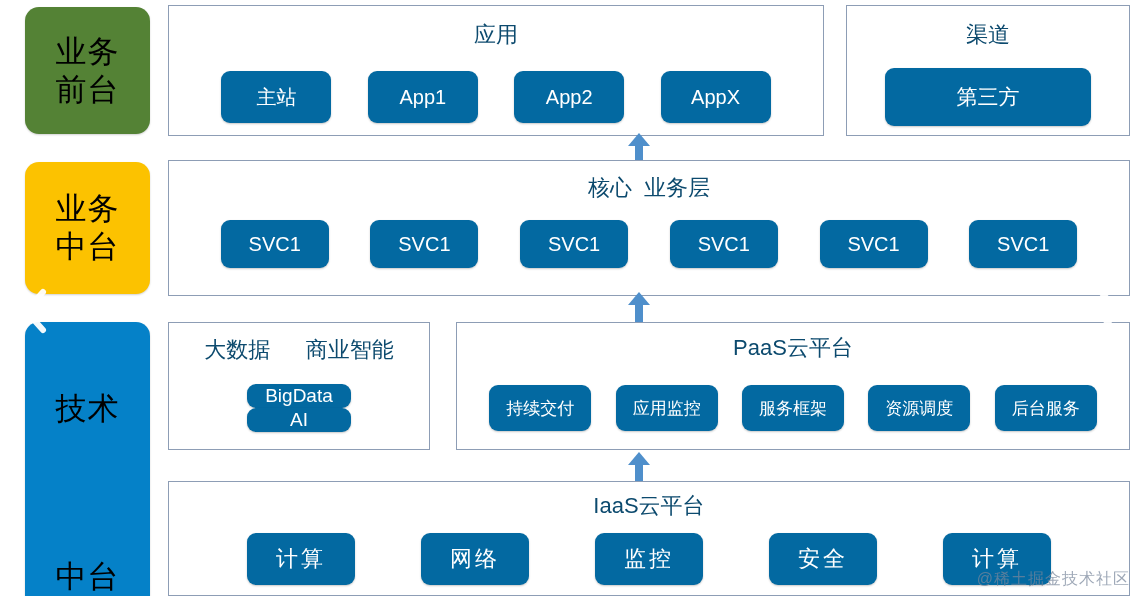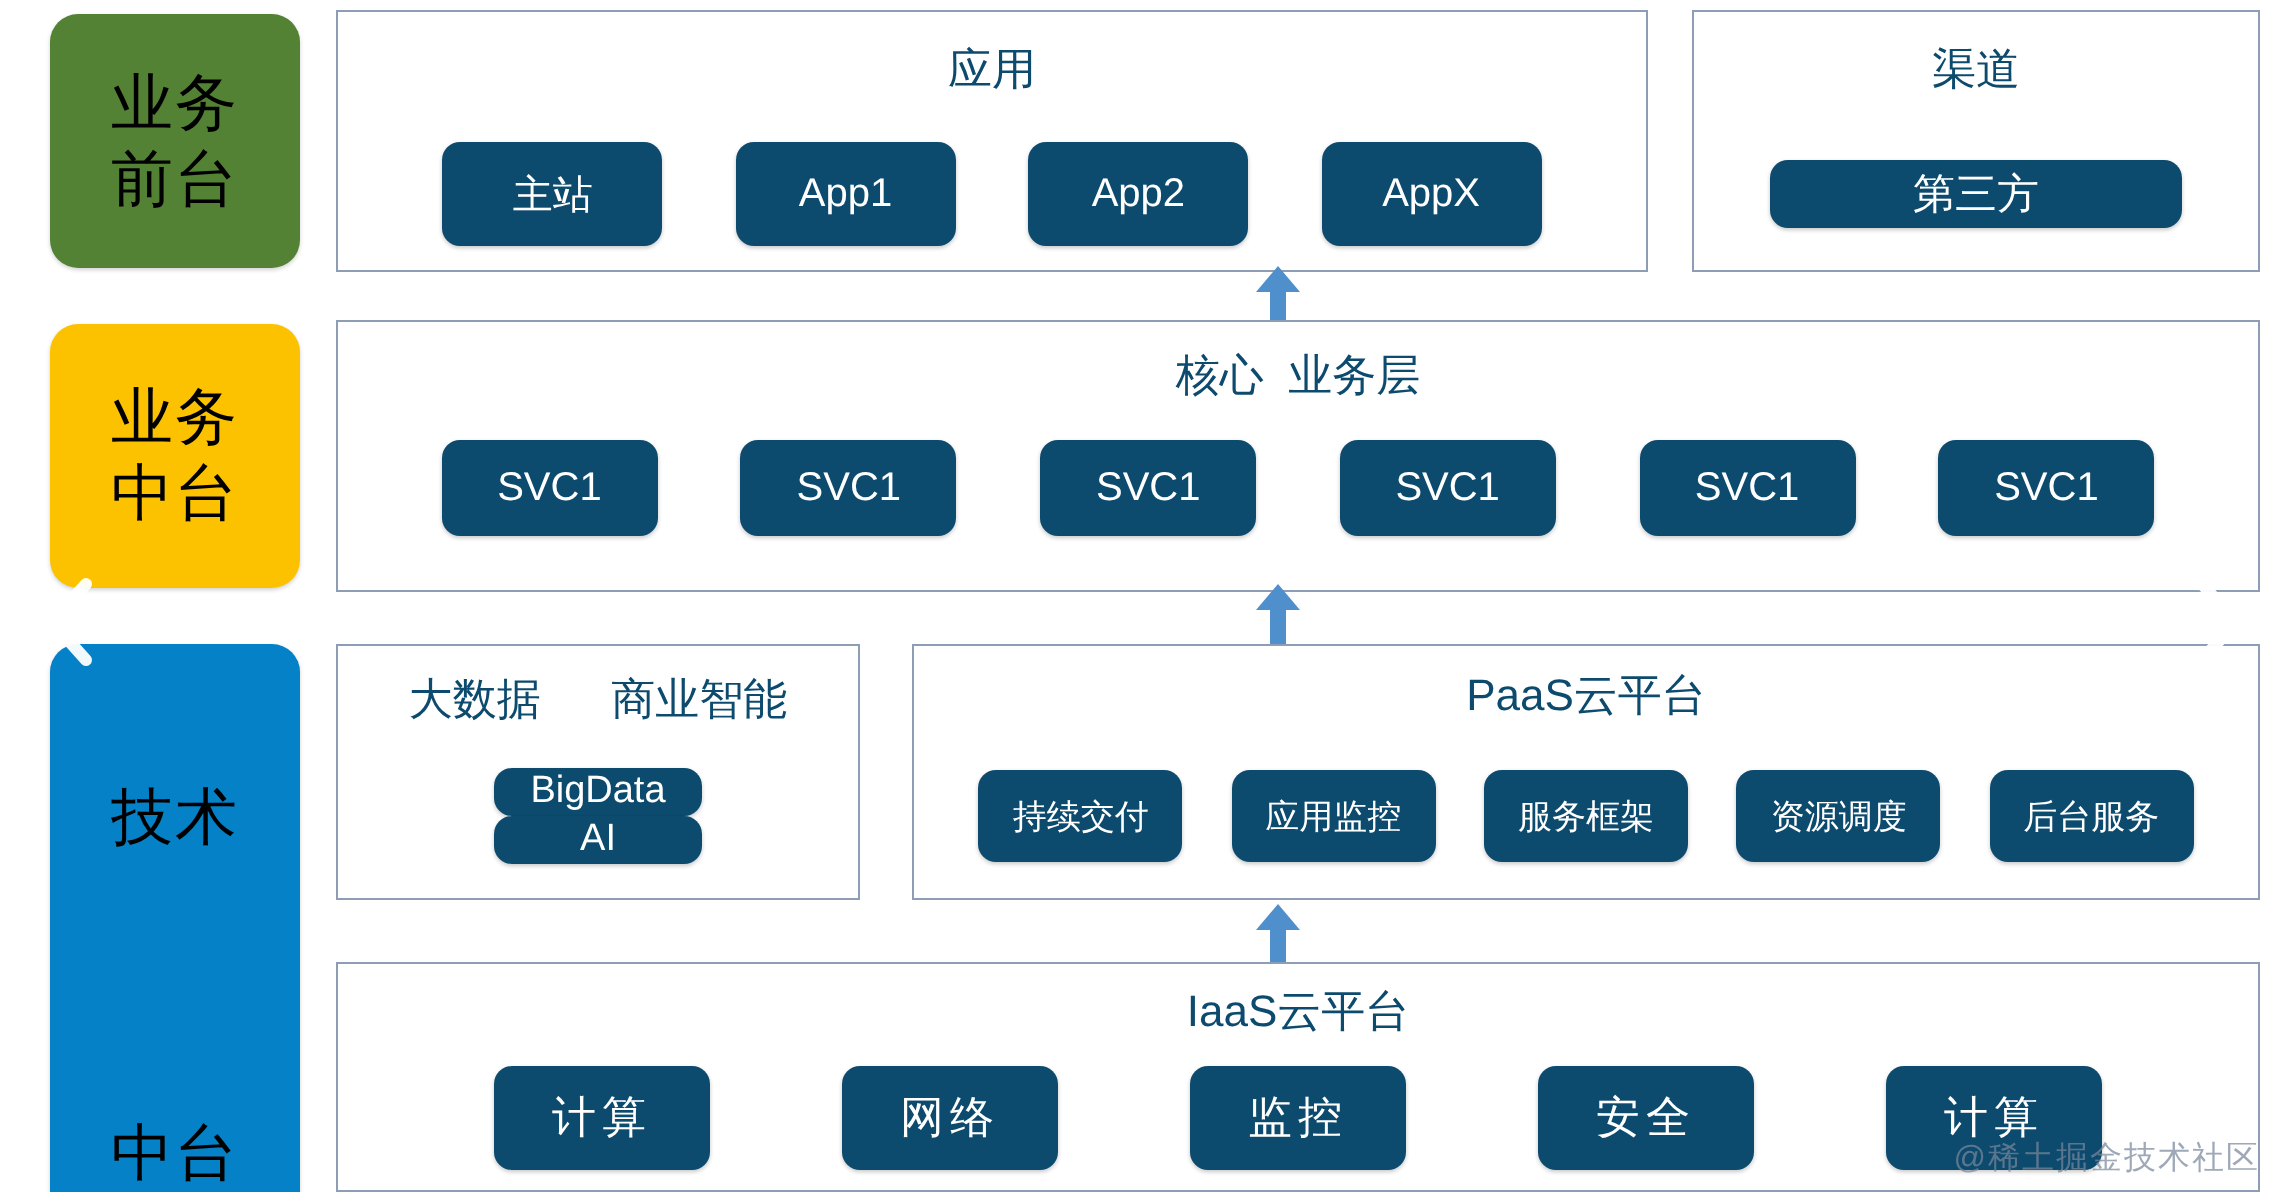--- a/index.html
+++ b/index.html
@@ -62,33 +62,33 @@
   .chips {
     position: absolute;
     left: 0; right: 0;
     display: flex;
     justify-content: space-evenly;
     align-items: center;
   }
 
   
   .chip {
-    background: #0c4a6e;
+    background: #0369a1;
     color: #ffffff;
     border-radius: 9px;
     display: flex;
     align-items: center;
     justify-content: center;
     text-align: center;
     box-shadow: 0 1px 2px rgba(0,0,0,0.22);
     font-size: 19px;
     white-space: nowrap;
   }
   .chip-lg { width: 110px; height: 52px; font-size: 20px; }
-  .chip-wide { width: 206px; height: 34px; font-size: 21px; }
+  .chip-wide { width: 206px; height: 58px; font-size: 21px; }
   .chip-svc { width: 108px; height: 48px; font-size: 20px; }
   .chip-bi  { width: 104px; height: 46px; font-size: 19px; }
   .chip-paas{ width: 102px; height: 46px; font-size: 17px; }
   .chip-iaas{ width: 108px; height: 52px; font-size: 22px; letter-spacing: 3px; }
 
   
   #panel-app     { left: 168px; top: 5px;   width: 656px; height: 131px; }
   #panel-app .panel-title { top: 14px; }
   #panel-app .chips { top: 64px; height: 54px; padding: 0 16px; }
 

